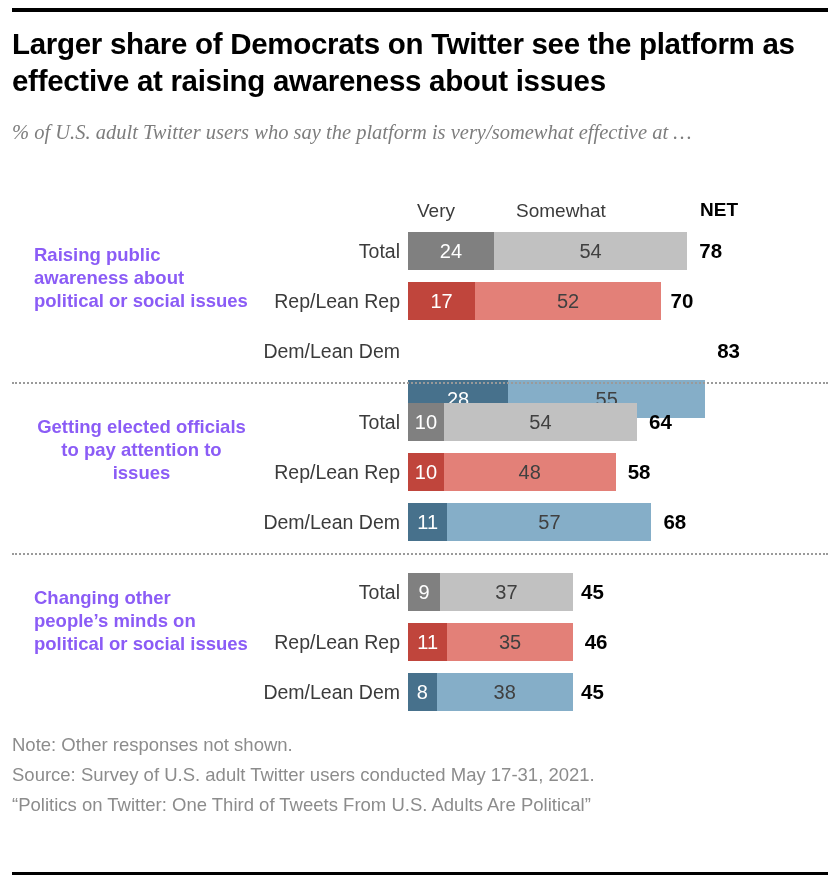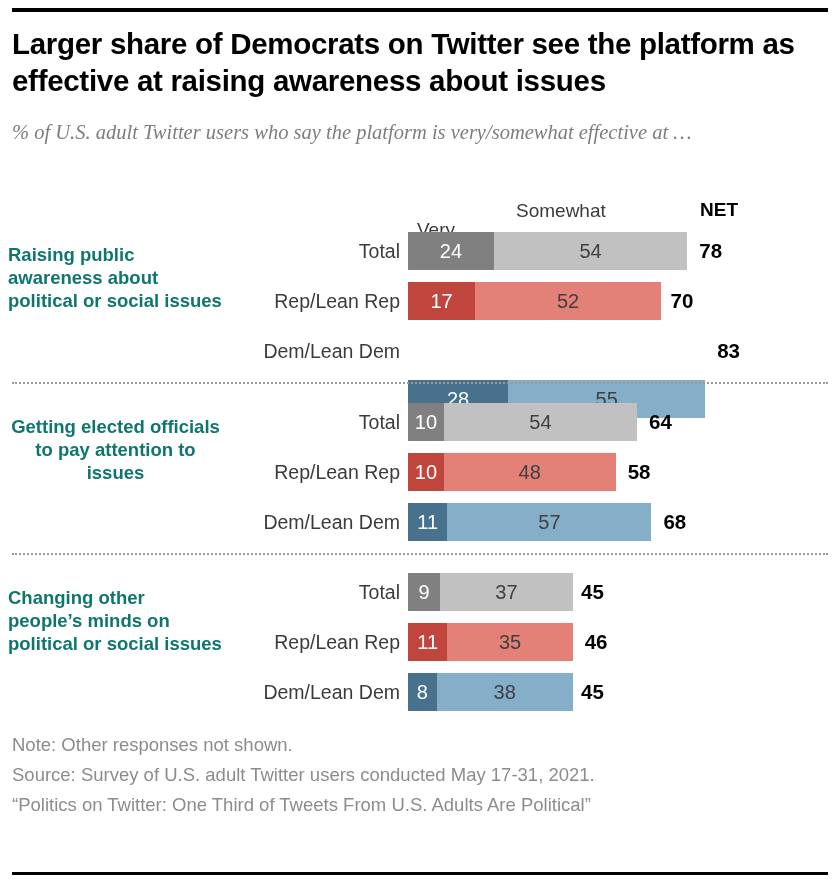--- a/index.html
+++ b/index.html
@@ -65,33 +65,33 @@
     color: #7d7d7d;
   }
 
   
   .col-head {
     position: absolute;
     font-size: 19px;
     color: #3b3b3b;
     white-space: nowrap;
   }
-  .col-head.very      { left: 417px; top: 200px; margin-top: 19px; }
+  .col-head.very      { left: 417px; top: 200px; }
   .col-head.somewhat  { left: 516px; top: 200px; }
   .col-head.net       { left: 700px; top: 199px; font-weight: bold; color: #000000; }
 
   
   .cat-label {
     position: absolute;
-    left: 8px;
+    left: 34px;
     width: 215px;
     font-size: 18.5px;
     font-weight: bold;
     line-height: 1.25;
-    color: #0f766e;
+    color: #8b5cf6;
   }
 
   
   .row {
     position: absolute;
     left: 0;
     width: 840px;
     height: 38px;
   }
 

